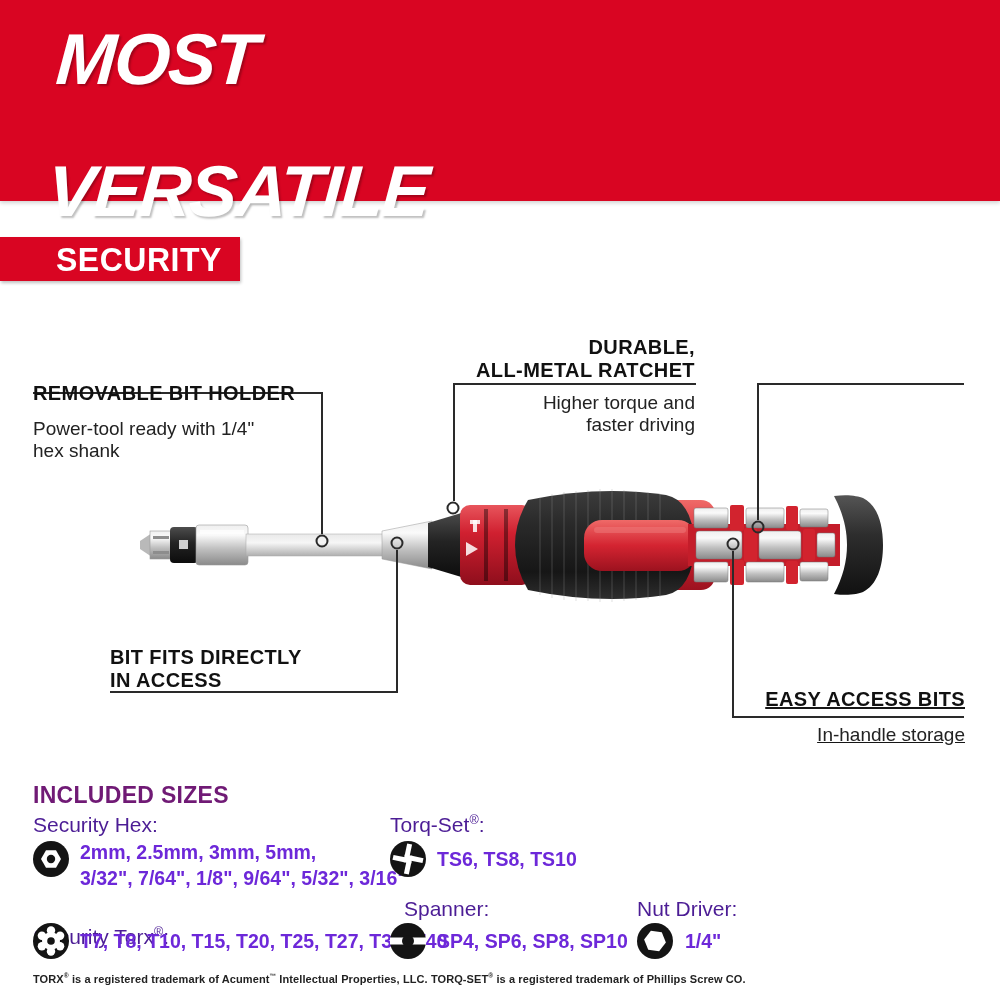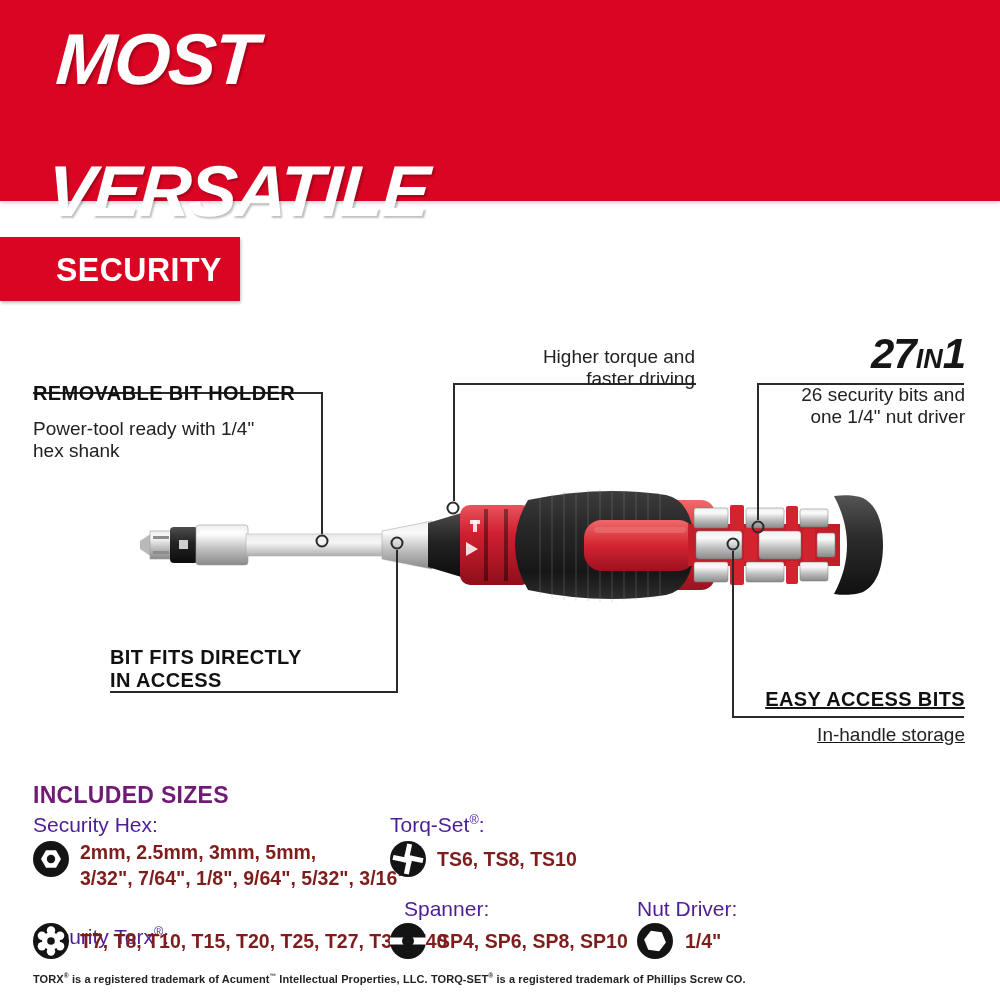--- a/index.html
+++ b/index.html
@@ -15,21 +15,21 @@
   }
   .top-banner .headline {
     position:absolute; left:52px; top:26px;
     font-weight:bold; font-style:italic; font-size:72px; line-height:66px;
     color:#fff; letter-spacing:-2px; transform:skewX(-4deg);
     text-shadow:2px 2px 2px rgba(0,0,0,.25);
     white-space:pre-line;
   }
   
   .security-badge {
-    position:absolute; left:0; top:237px; width:240px; height:64px;
+    position:absolute; left:0; top:237px; width:240px; height:44px;
     background:#d90522; display:flex; align-items:center;
     box-shadow:1px 2px 3px rgba(0,0,0,.25);
   }
   .security-badge span {
     padding-left:56px; color:#fff; font-weight:bold; font-size:32px;
     letter-spacing:.5px; transform:scaleY(1.05);
   }
   
   .callout-title { font-weight:bold; font-size:20px; letter-spacing:.4px; line-height:23px; color:#111; }
   .callout-body  { font-size:19px; line-height:22px; color:#222; }
@@ -42,21 +42,21 @@
   .co-27in1        { left:735px; top:334px; width:230px; }
   .co-27in1 .callout-body { margin-top:9px; }
   .co-bit-fits     { left:110px; top:646px; width:320px; }
   .co-easy-access  { left:705px; top:688px; width:260px;text-decoration:underline; }
   .co-easy-access .callout-body { margin-top:13px; }
   .in1-big  { font-size:42px; font-weight:bold; font-style:italic; letter-spacing:-1px; line-height:40px; }
   .in1-mid  { font-size:27px; font-weight:bold; font-style:italic; letter-spacing:0; }
   
   .inc-title { position:absolute; left:33px; top:782px; font-size:23px; font-weight:bold; letter-spacing:.3px; color:#701a75; }
   .grp-label { position:absolute; font-size:21px; color:#4c1d95; }
-  .grp-values { position:absolute; font-weight:bold; font-size:19.5px; color:#7f1d1d; line-height:26px; }
+  .grp-values { position:absolute; font-weight:bold; font-size:19.5px; color:#6d28d9; line-height:26px; }
   .grp-icon { position:absolute; width:40px; height:40px; }
   sup { font-size:60%; vertical-align:super; }
   
   .footnote {
     position:absolute; left:33px; top:972px; font-size:11px; font-weight:bold; color:#222; letter-spacing:.1px;
   }
   
   .art { position:absolute; left:0; top:0; width:1000px; height:994px; }
 </style>
 </head>
@@ -203,35 +203,30 @@
 
   <div class="co co-bit-holder">
     <div class="callout-title">REMOVABLE BIT HOLDER</div>
     <div class="callout-body">
       <span>Power-tool ready with 1/4"</span><br>
       <span>hex shank</span>
     </div>
   </div>
 
   <div class="co co-ratchet ra">
+    <div class="callout-title">
+      <span>DURABLE,</span><br>
+      <span>ALL-METAL RATCHET</span>
+    </div>
     <div class="callout-body">
       <span>Higher torque and</span><br>
       <span>faster driving</span>
     </div>
   </div>
 
-  <div class="co co-27in1 ra">
-    <div>
-      <span class="in1-big">27</span><span class="in1-mid">IN</span><span class="in1-big">1</span>
-    </div>
-    <div class="callout-body">
-      <span>26 security bits and</span><br>
-      <span>one 1/4" nut driver</span>
-    </div>
-  </div>
 
   <div class="co co-bit-fits">
     <div class="callout-title">
       <span>BIT FITS DIRECTLY</span><br>
       <span>IN ACCESS</span>
     </div>
   </div>
 
   <div class="co co-easy-access ra">
     <div class="callout-title">EASY ACCESS BITS</div>

